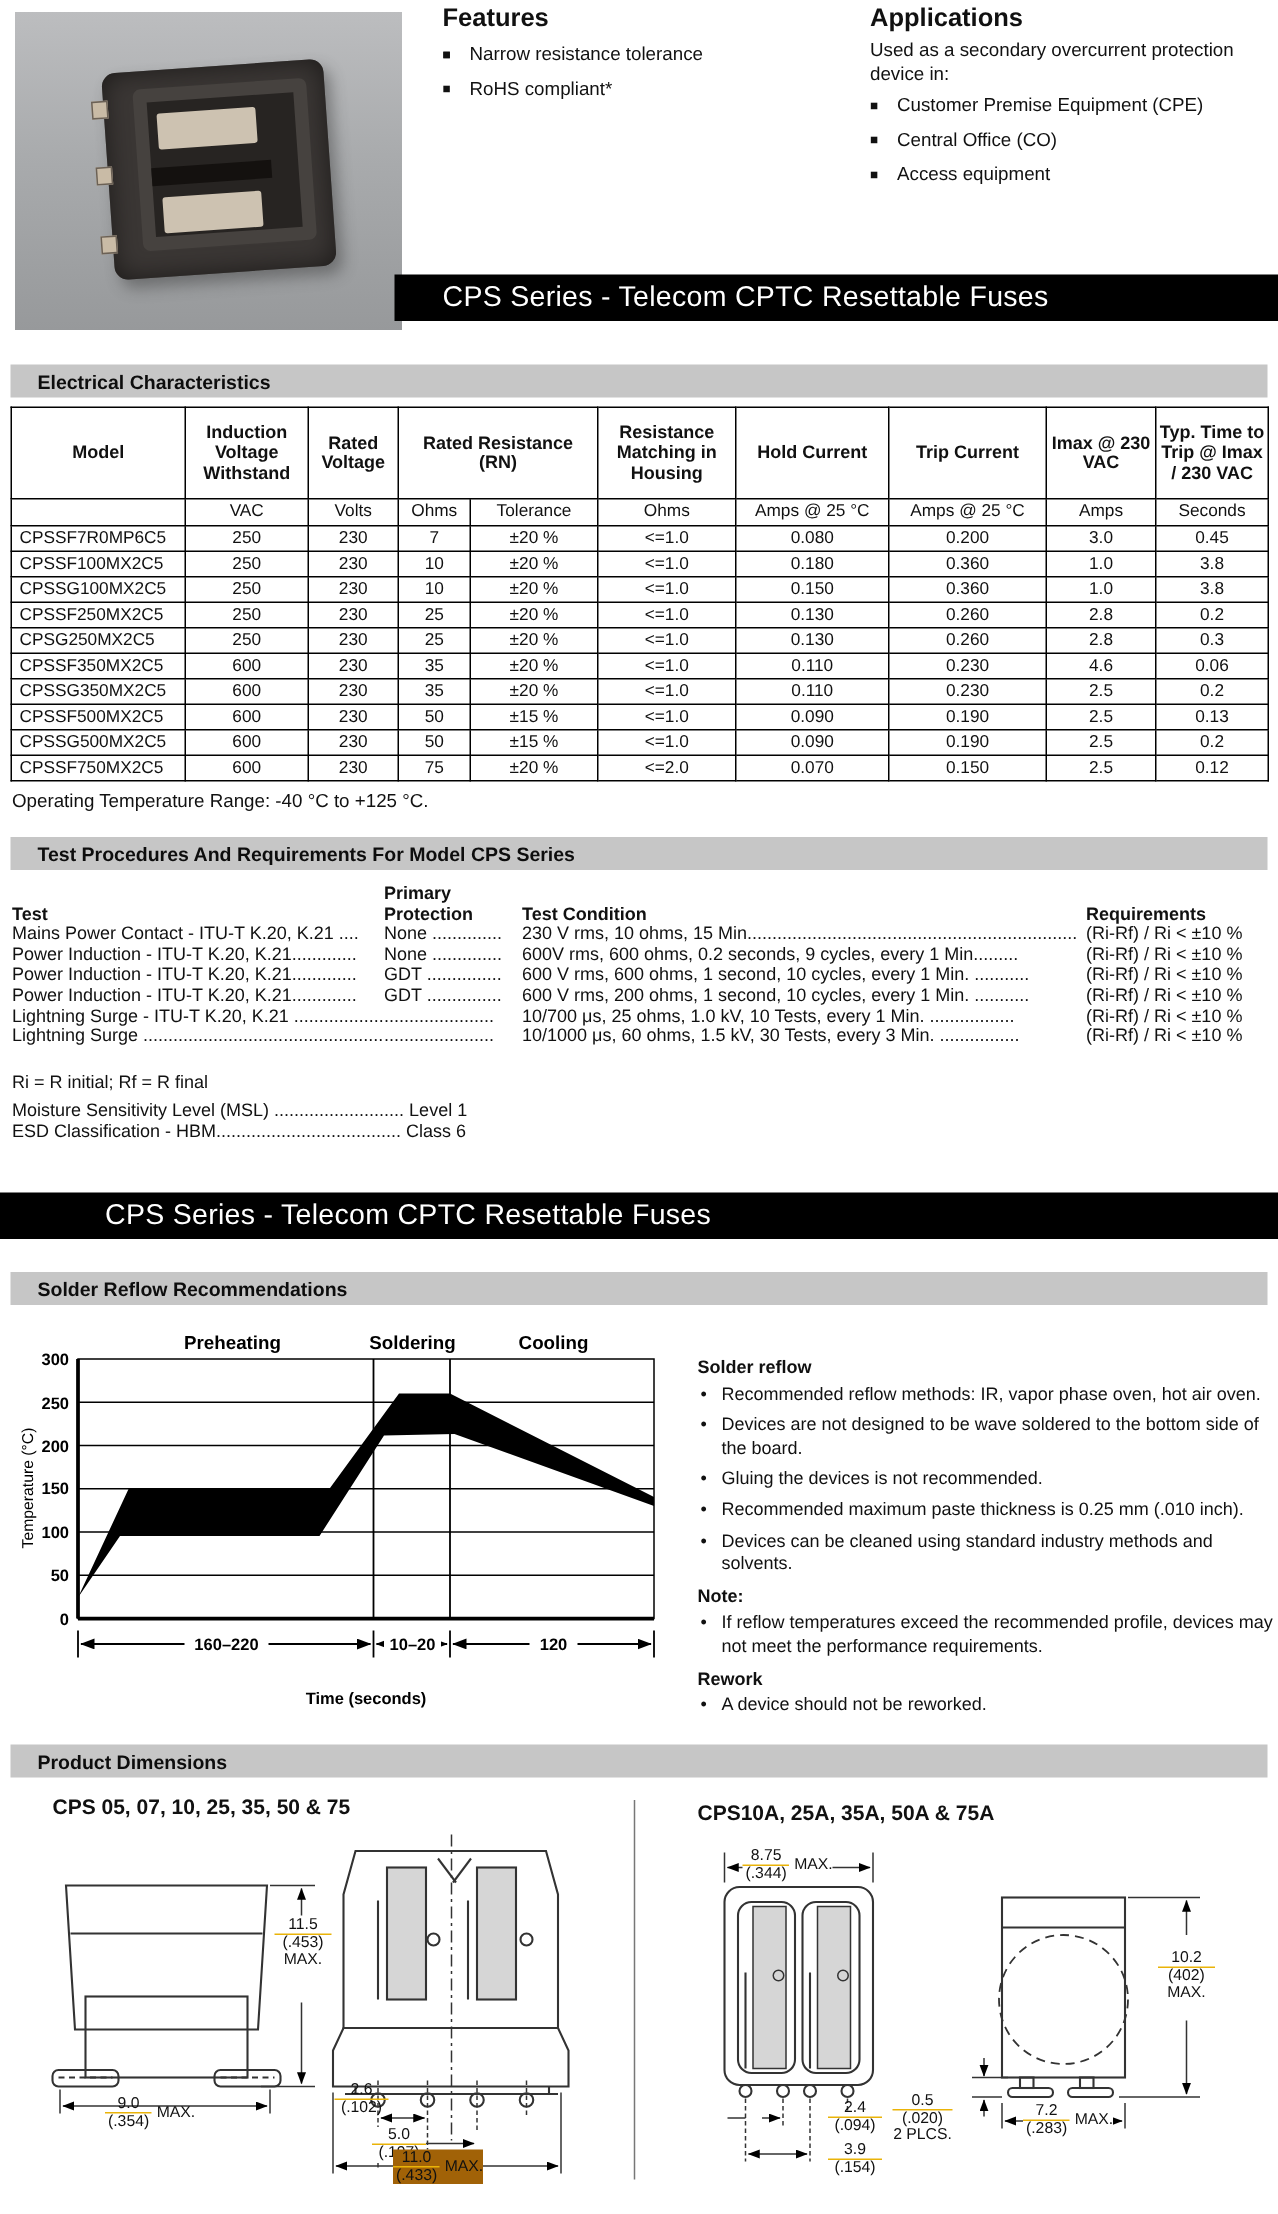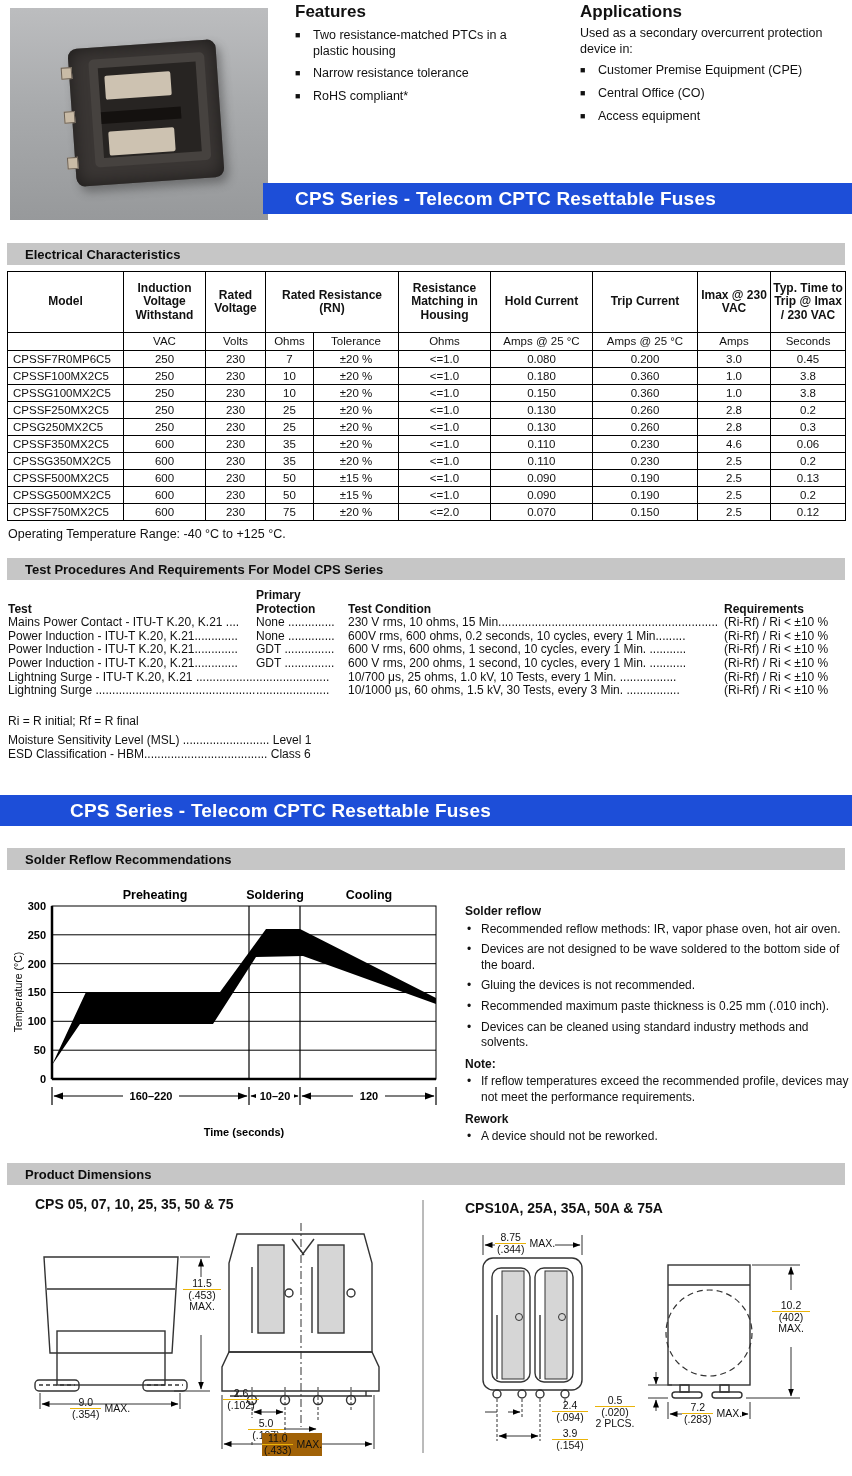--- a/index.html
+++ b/index.html
@@ -19,21 +19,21 @@
   .comp-mid{position:absolute;left:0;right:18px;top:44px;height:12px;background:#14110f;}
   .comp-pin{position:absolute;left:-8px;width:9px;height:10px;background:#c9bba6;border:1px solid #6b6156;}
 
   
   .h-big{font-size:17px;font-weight:bold;}
   .blist{margin:6px 0 0 0;padding:0;list-style:none;font-size:12.5px;line-height:1.25;}
   .blist li{position:relative;padding-left:18px;margin-bottom:7px;}
   .blist li .sq{position:absolute;left:0;top:2px;font-size:9px;}
   .intro{font-size:12.5px;line-height:1.25;margin-top:4px;}
 
-  .banner{background:#1d4ed8;color:#fff;font-weight:bold;font-size:19px;
+  .banner{background:#000000;color:#fff;font-weight:normal;font-size:19px;
           display:flex;align-items:center;letter-spacing:.2px;}
   .secbar{left:7px;width:838px;height:22px;background:#c6c6c6;color:#0d0d0d;
           font-size:13px;font-weight:bold;display:flex;align-items:center;padding-left:18px;box-sizing:border-box;}
 
   
   table.ec{border-collapse:collapse;table-layout:fixed;width:838px;font-size:11.5px;}
   table.ec th,table.ec td{border:1px solid #000;text-align:center;padding:0 2px;overflow:hidden;}
   table.ec th{font-weight:bold;font-size:12px;line-height:1.1;}
   table.ec .unit th{font-weight:normal;font-size:11.5px;height:17px;}
   table.ec thead tr.main th{height:60px;}
@@ -80,21 +80,21 @@
         <div class="comp-mid"></div>
         <div class="comp-slot" style="top:64px;"></div>
       </div>
     </div>
   </div>
 
   <div class="abs" style="left:295px;top:2px;width:260px;">
     <div class="h-big">Features</div>
     <ul class="blist" style="width:235px;">
 
-    <li><span class="sq">■</span><span>Two resistance-matched PTCs in a plastic housing</span></li>
+    <li><span class="sq">■</span></li>
         <li><span class="sq">■</span><span>Narrow resistance tolerance</span></li>
         <li><span class="sq">■</span><span>RoHS compliant*</span></li>
       </ul>
   </div>
 
   <div class="abs" style="left:580px;top:2px;width:270px;">
     <div class="h-big">Applications</div>
     <div class="intro">Used as a secondary overcurrent protection device in:</div>
     <ul class="blist">
 
@@ -308,21 +308,21 @@
         <div class="tp-row">
           <span class="tp-c1">Mains Power Contact - ITU-T K.20, K.21 ....</span>
           <span class="tp-c2">None ..............</span>
           <span class="tp-c3">230 V rms, 10 ohms, 15 Min..................................................................</span>
           <span class="tp-c4">(Ri-Rf) / Ri &lt; ±10 %</span>
         </div>
 
         <div class="tp-row">
           <span class="tp-c1">Power Induction - ITU-T K.20, K.21.............</span>
           <span class="tp-c2">None ..............</span>
-          <span class="tp-c3">600V rms, 600 ohms, 0.2 seconds, 10 cycles, every 1 Min.........</span>
+          <span class="tp-c3">600V rms, 600 ohms, 0.2 seconds, 9 cycles, every 1 Min.........</span>
           <span class="tp-c4">(Ri-Rf) / Ri &lt; ±10 %</span>
         </div>
 
         <div class="tp-row">
           <span class="tp-c1">Power Induction - ITU-T K.20, K.21.............</span>
           <span class="tp-c2">GDT ...............</span>
           <span class="tp-c3">600 V rms, 600 ohms, 1 second, 10 cycles, every 1 Min. ...........</span>
           <span class="tp-c4">(Ri-Rf) / Ri &lt; ±10 %</span>
         </div>
 

